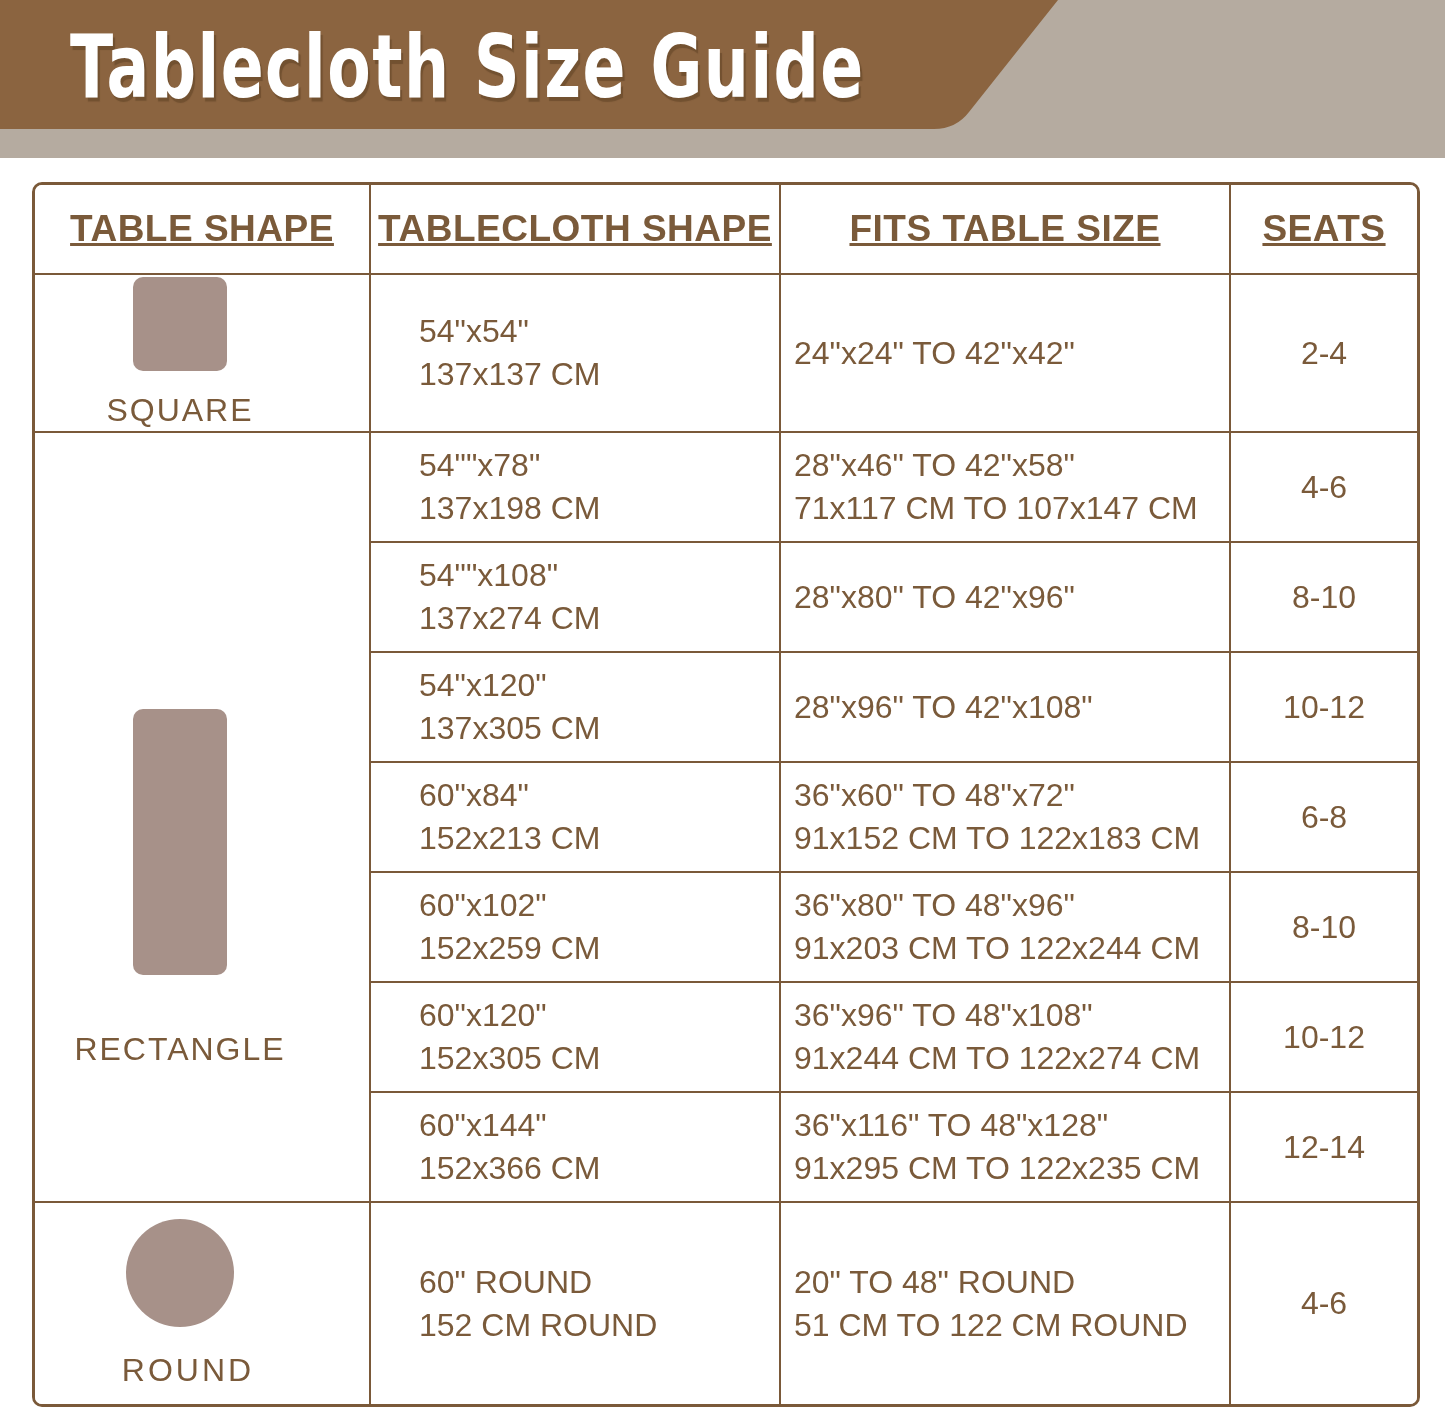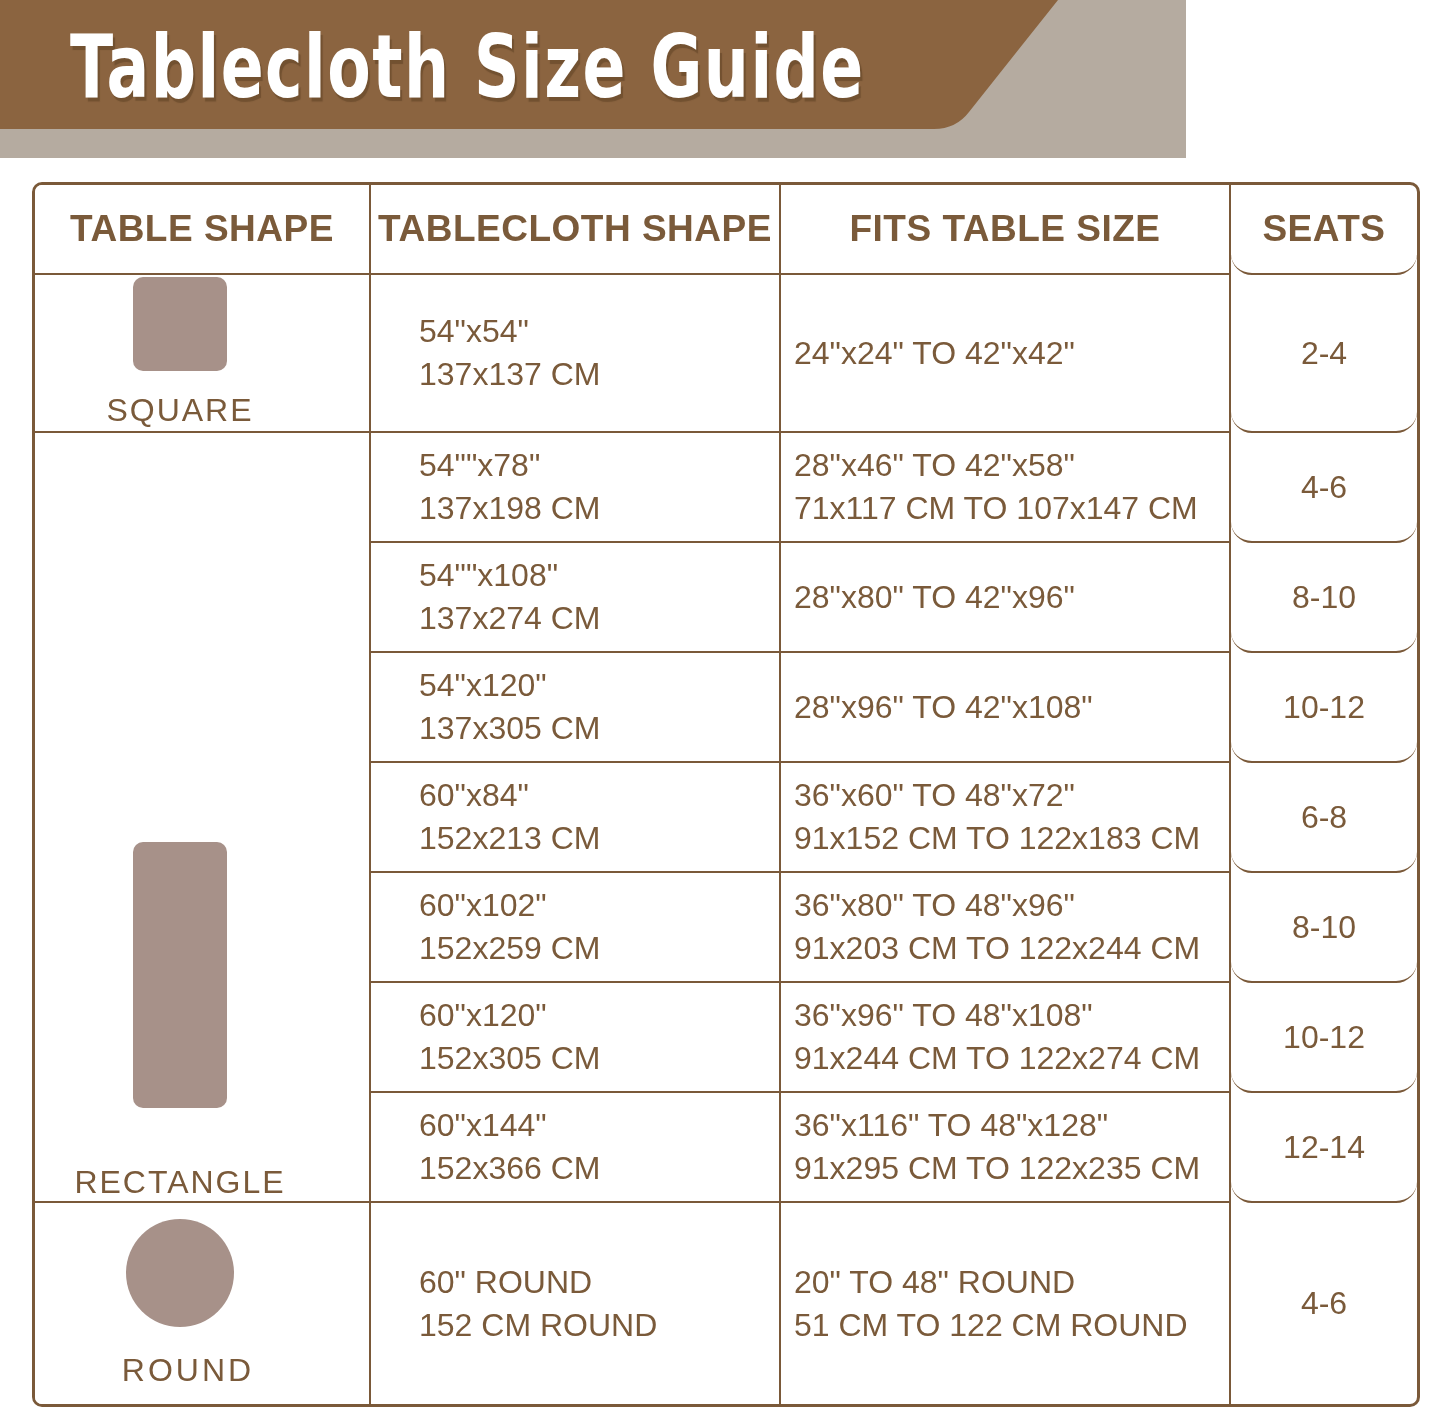--- a/index.html
+++ b/index.html
@@ -1,21 +1,21 @@
 <!DOCTYPE html>
 <html><head>
 <meta charset="utf-8">
 <style>
   html,body{margin:0;padding:0;background:#ffffff;}
   .page{
     position:relative;width:1445px;height:1410px;background:#ffffff;overflow:hidden;
     font-family:"Liberation Sans",sans-serif;
   }
   
-  .top-band{position:absolute;left:0;top:0;width:1186px;height:158px;background:#b5aba0;}
+  .top-band{position:absolute;left:0;top:0;width:1445px;height:158px;background:#b5aba0;}
   .banner-svg{position:absolute;left:0;top:0;display:block;}
   .title{
     position:absolute;left:70px;top:12px;
     font-family:"DejaVu Sans",sans-serif;font-weight:bold;font-size:88px;line-height:110px;
     color:#ffffff;letter-spacing:2px;white-space:nowrap;
     transform:scaleX(0.72);transform-origin:left top;
     text-shadow:3px 4px 1px rgba(70,45,20,0.35);
   }
   
   .size-table{
@@ -24,38 +24,38 @@
     display:grid;
     grid-template-columns:336px 410px 450px 1fr;
     grid-template-rows:90px 158px repeat(7,110px) auto;
   }
   .tcell{
     display:flex;align-items:center;box-sizing:border-box;
     border-right:2px solid #7a5939;border-bottom:2px solid #7a5939;
     color:#7a5a3a;background:#ffffff;
   }
   .c1{grid-column:1}.c2{grid-column:2}.c3{grid-column:3}
-  .c4{grid-column:4;border-right:none;border-radius:21px;}
+  .c4{grid-column:4;border-right:none;}
   .last-row{border-bottom:none;}
-  .th{justify-content:center;font-weight:bold;font-size:37px;letter-spacing:0.5px;white-space:nowrap;}
+  .th{justify-content:center;font-weight:bold;font-size:37px;letter-spacing:0.5px;white-space:nowrap;text-decoration:underline;}
   .txt{flex-direction:column;justify-content:center;align-items:flex-start;}
   .txt span{display:block;font-size:32px;line-height:43px;white-space:nowrap;}
   .c2.txt{padding-left:48px;}
   .c3.txt{padding-left:13px;}
   .seats{justify-content:center;font-size:32px;}
   
   .shape-cell{flex-direction:column;justify-content:center;}
   .shape-stack{display:flex;flex-direction:column;align-items:center;transform:translateX(-22px);gap:12px;}
   .swatch{background:#a79189;}
   .swatch.square{width:94px;height:94px;border-radius:10px;}
   .swatch.rect{width:94px;height:266px;border-radius:10px;}
   .swatch.round{width:108px;height:108px;border-radius:54px;}
   .shape-label{font-size:32px;letter-spacing:2px;color:#7a5a3a;white-space:nowrap;}
   .square-stack .shape-label{margin-top:9px;}
-  .rect-cell{justify-content:flex-end;padding-top:142px;}
+  .rect-cell{justify-content:center;padding-top:142px;}
   .rect-cell .shape-label{margin-top:44px;}
   .round-stack .shape-label{margin-top:13px;letter-spacing:3px;margin-left:16px;}
 </style>
 </head>
 <body>
 
 <div class="page">
 
   <div class="top-band">
     <svg class="banner-svg" width="1445" height="158" viewBox="0 0 1445 158" xmlns="http://www.w3.org/2000/svg">

